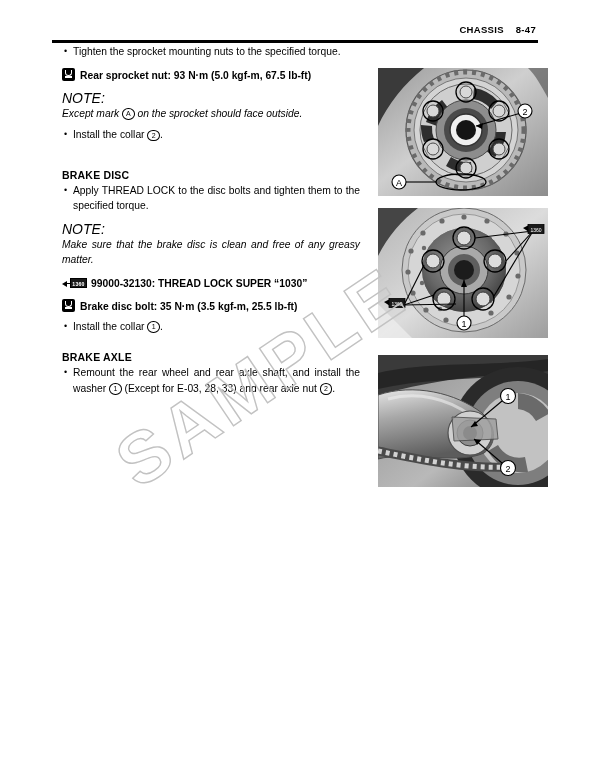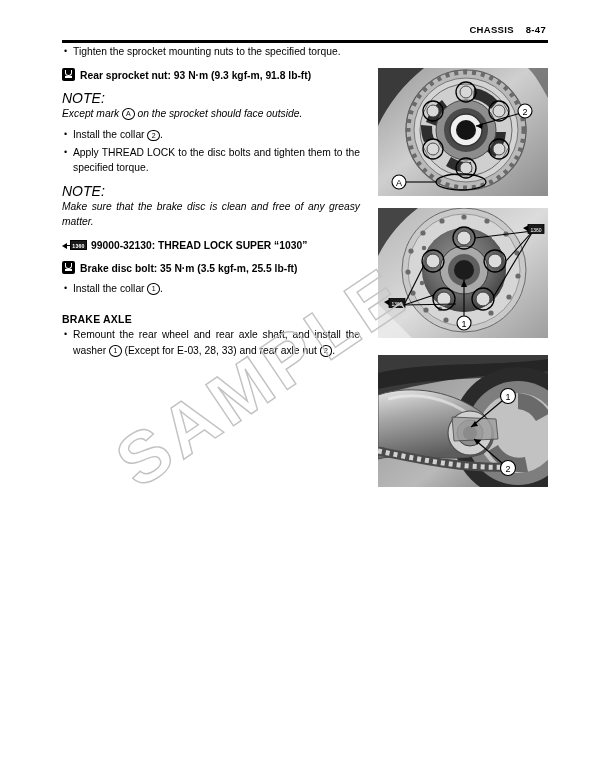--- a/index.html
+++ b/index.html
@@ -12,21 +12,21 @@
     height: 776px;
     position: relative;
     font-family: "Liberation Sans", sans-serif;
     color: #000000;
     overflow: hidden;
   }
 
   
   #page-header {
     position: absolute;
-    left: 62px;
+    left: 52px;
     top: 24px;
     width: 486px;
     height: 22px;
   }
   #page-header .header-text {
     position: absolute;
     right: 2px;
     top: 0;
     font-size: 9.5px;
     font-weight: bold;
@@ -273,35 +273,36 @@
 </div>
 
 <div id="text-column">
 
   <div class="bullet-item nojust">
     <span>Tighten the sprocket mounting nuts to the specified torque.</span>
   </div>
 
   <div class="spec-row">
     <span class="icon-torque"></span>
-    <span class="spec-text">Rear sprocket nut: 93 N·m (9.3 kgf-m, 91.8 lb-ft)</span>
+    <span class="spec-text">Rear sprocket nut: 93 N·m (5.0 kgf-m, 67.5 lb-ft)</span>
   </div>
 
   <div class="note-label">NOTE:</div>
   <div class="note-body nojust">
     <span>Except mark</span>
     <span class="circ">A</span>
     <span>on the sprocket should face outside.</span>
   </div>
 
   <div class="bullet-item nojust" style="margin-top:6px;">
     <span>Install the collar</span>
     <span class="circ">2</span><span>.</span>
   </div>
 
+  <div class="section-title" style="margin-top:26px;">BRAKE DISC</div>
 
   <div class="bullet-item">
     <span>Apply THREAD LOCK to the disc bolts and tighten them to the specified torque.</span>
   </div>
 
   <div class="note-label">NOTE:</div>
   <div class="note-body">Make sure that the brake disc is clean and free of any greasy matter.</div>
 
   <div class="spec-row">
     <span class="icon-threadlock">

